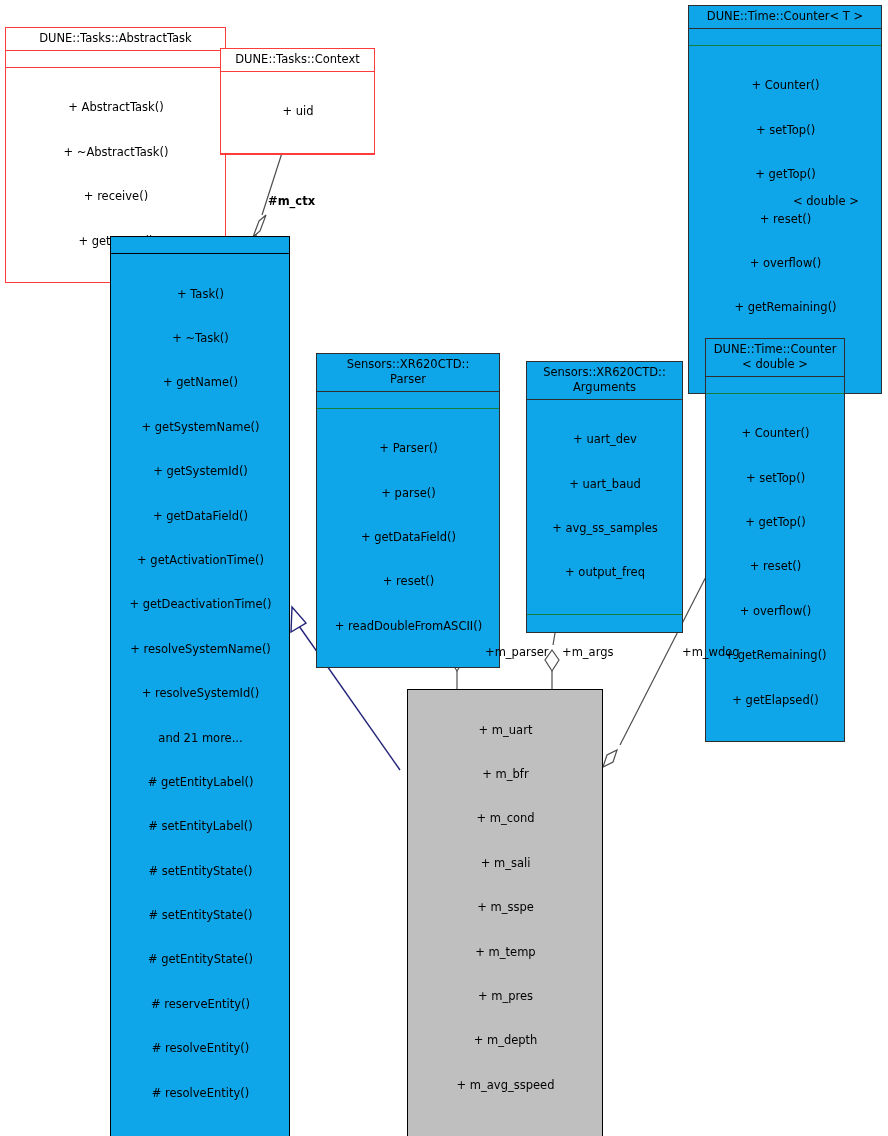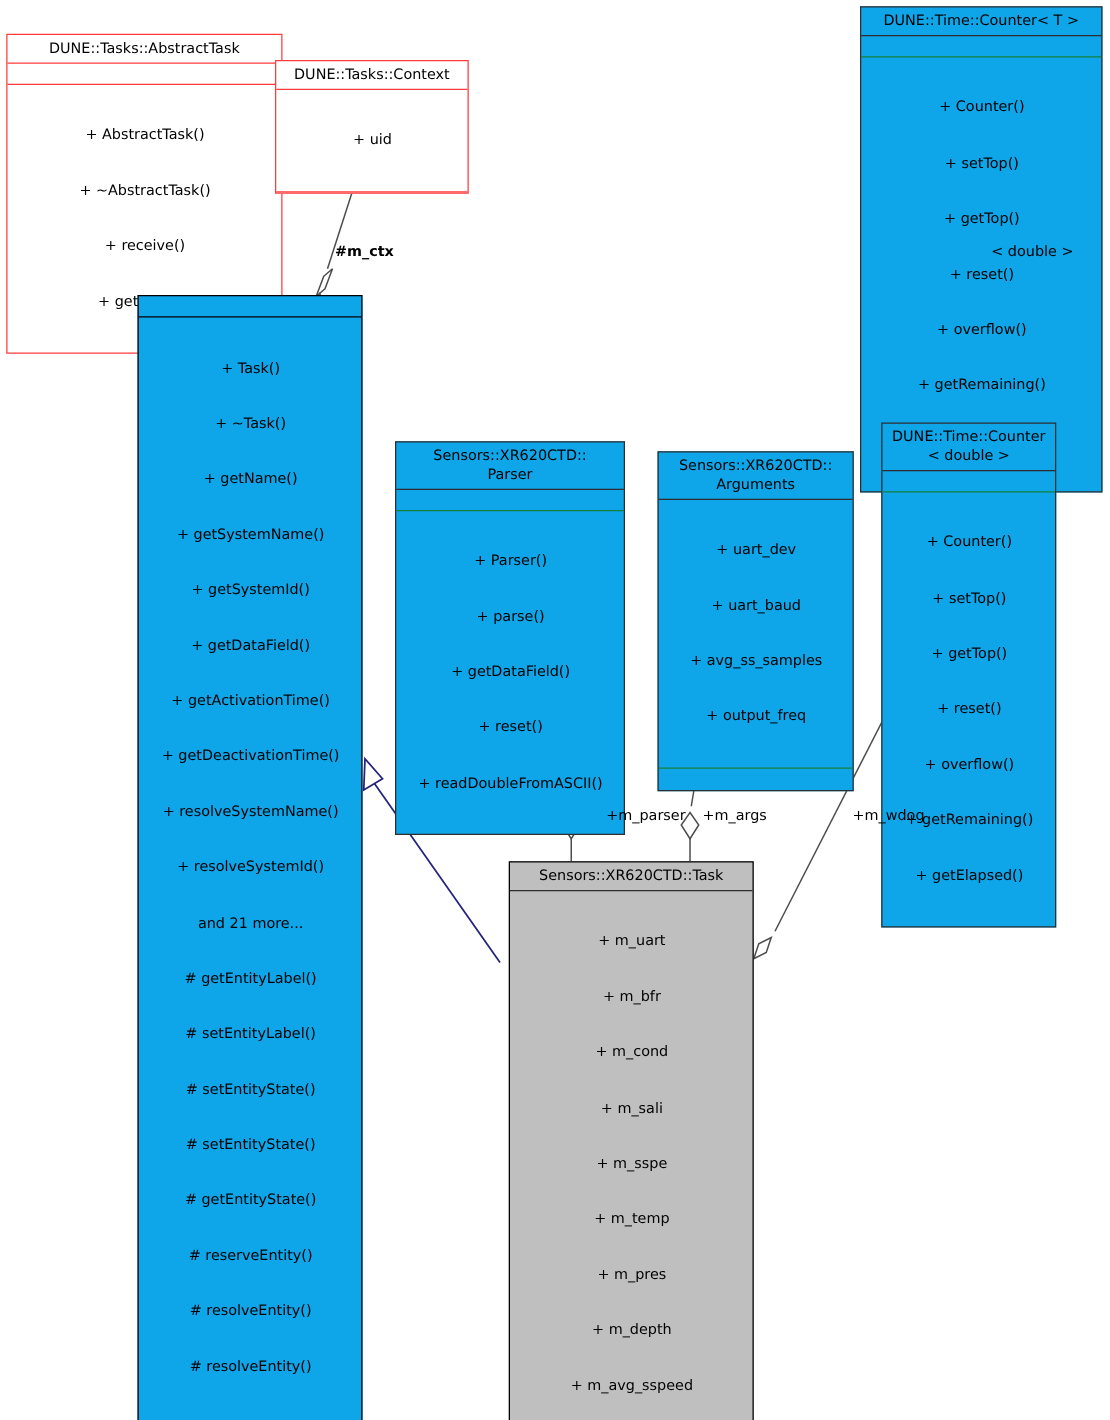--- a/index.html
+++ b/index.html
@@ -229,21 +229,20 @@
       <div class="row">+ getRemaining()</div>
       <div class="row">+ getElapsed()</div>
     </div>
   </div>
 
   <div class="edge-label" style="left:458px; top:645px;margin-left:27px;">+m_parser</div>
   <div class="edge-label" style="left:562px; top:645px;">+m_args</div>
   <div class="edge-label" style="left:682px; top:645px;">+m_wdog</div>
 
   <div class="umlbox gray" style="left:407px; top:689px; width:196px;">
-    <div class="cname">Sensors::XR620CTD::Task</div>
     <div class="compart">
       <div class="row">+ m_uart</div>
       <div class="row">+ m_bfr</div>
       <div class="row">+ m_cond</div>
       <div class="row">+ m_sali</div>
       <div class="row">+ m_sspe</div>
       <div class="row">+ m_temp</div>
       <div class="row">+ m_pres</div>
       <div class="row">+ m_depth</div>
       <div class="row">+ m_avg_sspeed</div>

